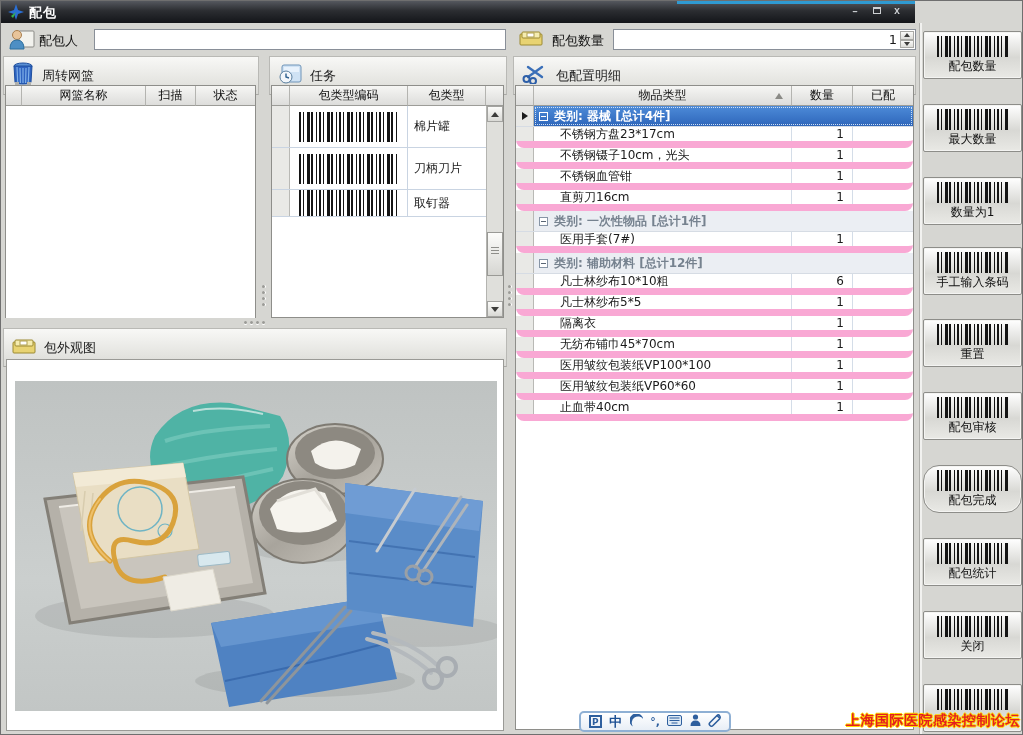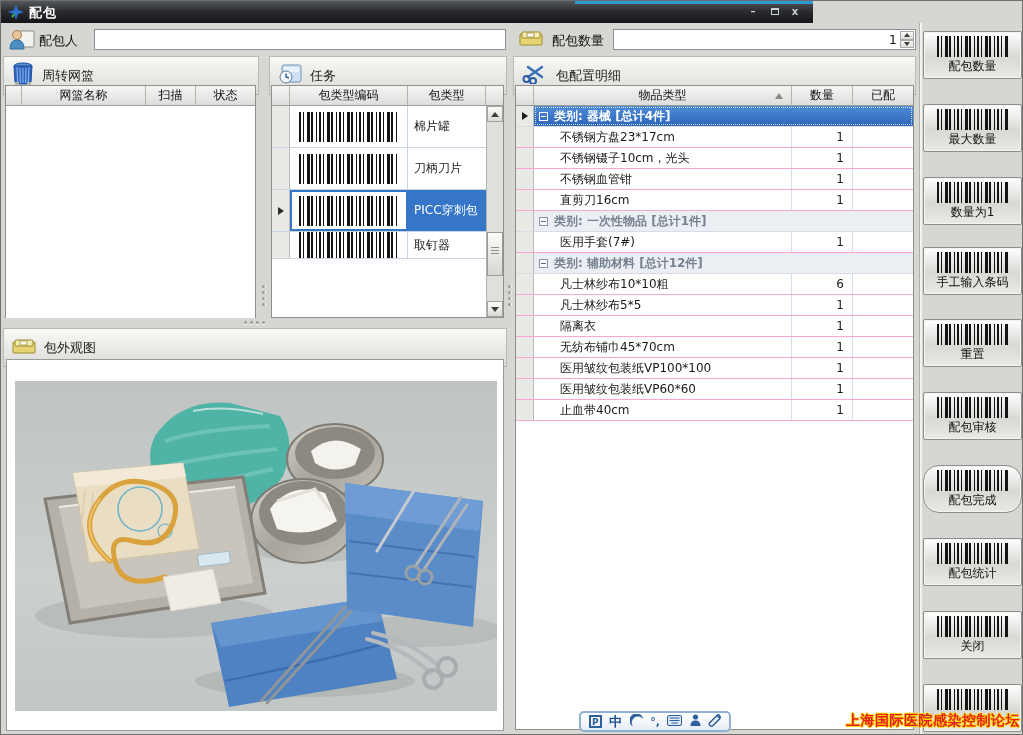--- a/index.html
+++ b/index.html
@@ -1,22 +1,22 @@
 <!DOCTYPE html>
 <html><head>
 <meta charset="utf-8">
 <style>
   * { margin:0; padding:0; box-sizing:border-box; }
   html,body { width:1023px; height:735px; }
   body { font-family:"DejaVu Sans","Liberation Sans",sans-serif; font-size:12px; color:#1a1a1a; }
   #app { position:relative; width:1023px; height:735px; background:#d6d6d2; overflow:hidden; border:1px solid #6f6f6f; }
 
   
-  .titlebar { position:absolute; left:0; top:0; width:812px; height:22px;
-    background:linear-gradient(#55585e 0%, #2b2d31 45%, #131519 100%); }
+  .titlebar { position:absolute; left:0; top:0; width:914px; height:22px;
+    background:linear-gradient(#55585e 0%, #2b2d31 45%, #131519 100%);font-family:Liberation Mono, monospace; }
   .titlebar .blue-strip { position:absolute; right:0; top:0; width:238px; height:3px; background:#2f9ad2; }
   .title-icon { position:absolute; left:7px; top:3px; }
   .title-text { position:absolute; left:28px; top:3px; color:#fff; font-size:13px; font-weight:bold; letter-spacing:1px; }
   .winbtn { position:absolute; top:4px; width:16px; height:14px; color:#cdd0d3; font-size:10px; font-weight:bold;
     text-align:center; line-height:14px; cursor:default; }
   .winbtn.min { right:52px; } .winbtn.res { right:30px; } .winbtn.cls { right:10px; }
   .res-box { display:inline-block; width:8px; height:7px; border:1px solid #cdd0d3; border-top-width:2px; background:transparent; }
 
   
   .phead { position:absolute; height:39px; background:linear-gradient(#f8f8f6,#e4e4e0 70%,#d9d9d5);
@@ -70,21 +70,21 @@
   .drow.group { background:#ebeef3; color:#76828f; border-bottom:1px solid #d6dce4; }
   .drow.group.sel { background:linear-gradient(#4d8bd8,#2e66ba); color:#fff; }
   .drow.group.sel .gcell { outline:1px dotted #cfe0f5; outline-offset:-2px; }
   .minusbox { width:9px; height:9px; border:1px solid #8795a6; position:relative; background:#fff; flex:0 0 auto; }
   .minusbox::after { content:""; position:absolute; left:1px; right:1px; top:3px; height:1px; background:#5a6675; }
   .minusbox.w { border-color:#fff; background:transparent; }
   .minusbox.w::after { background:#fff; }
   .ncell { width:258px; display:flex; align-items:center; padding-left:26px; border-right:1px solid #d4dde8; }
   .qcell { width:61px; display:flex; align-items:center; justify-content:flex-end; padding-right:8px; border-right:1px solid #d4dde8; }
   .pcell { width:60px; }
-  .drow.item { border-bottom:1px solid #f9a8d4; }
+  .drow.item { border-bottom:7px solid #f9a8d4;border-radius:8px; }
   .sort-up { position:absolute; right:8px; top:7px; width:0; height:0;
     border-bottom:6px solid #8a8a86; border-left:4px solid transparent; border-right:4px solid transparent; }
 
   
   .spin { position:absolute; right:1px; top:1px; width:14px; height:17px; display:flex; flex-direction:column; }
   .spin div { flex:1; background:linear-gradient(#fafaf8,#dcdcd8); border:1px solid #a9a9a5; display:flex; align-items:center; justify-content:center; }
   .spin .tri-up { border-bottom-width:4px; border-left-width:3px; border-right-width:3px; }
   .spin .tri-dn { border-top-width:4px; border-left-width:3px; border-right-width:3px; }
 
   
@@ -210,29 +210,20 @@
           </div>
         <div class="ttype">棉片罐</div>
       </div>
       <div class="trow">
         <div class="tind"></div>
           <div class="tbc">
             <div class="bc"></div>
           </div>
         <div class="ttype">刀柄刀片</div>
       </div>
-      <div class="trow sel">
-        <div class="tind">
-            <span class="arrow-r"></span>
-          </div>
-        <div class="tbc">
-            <div class="bc"></div>
-          </div>
-        <div class="ttype">PICC穿刺包</div>
-      </div>
       <div class="trow" style="height:27px;overflow:hidden;">
         <div class="tind"></div>
           <div class="tbc">
             <div class="bc"></div>
           </div>
         <div class="ttype">取钉器</div>
       </div>
     </div>
     <div class="sb" style="left:214px;top:20px;height:211px;">
       <div class="sb-btn" style="top:0;">

